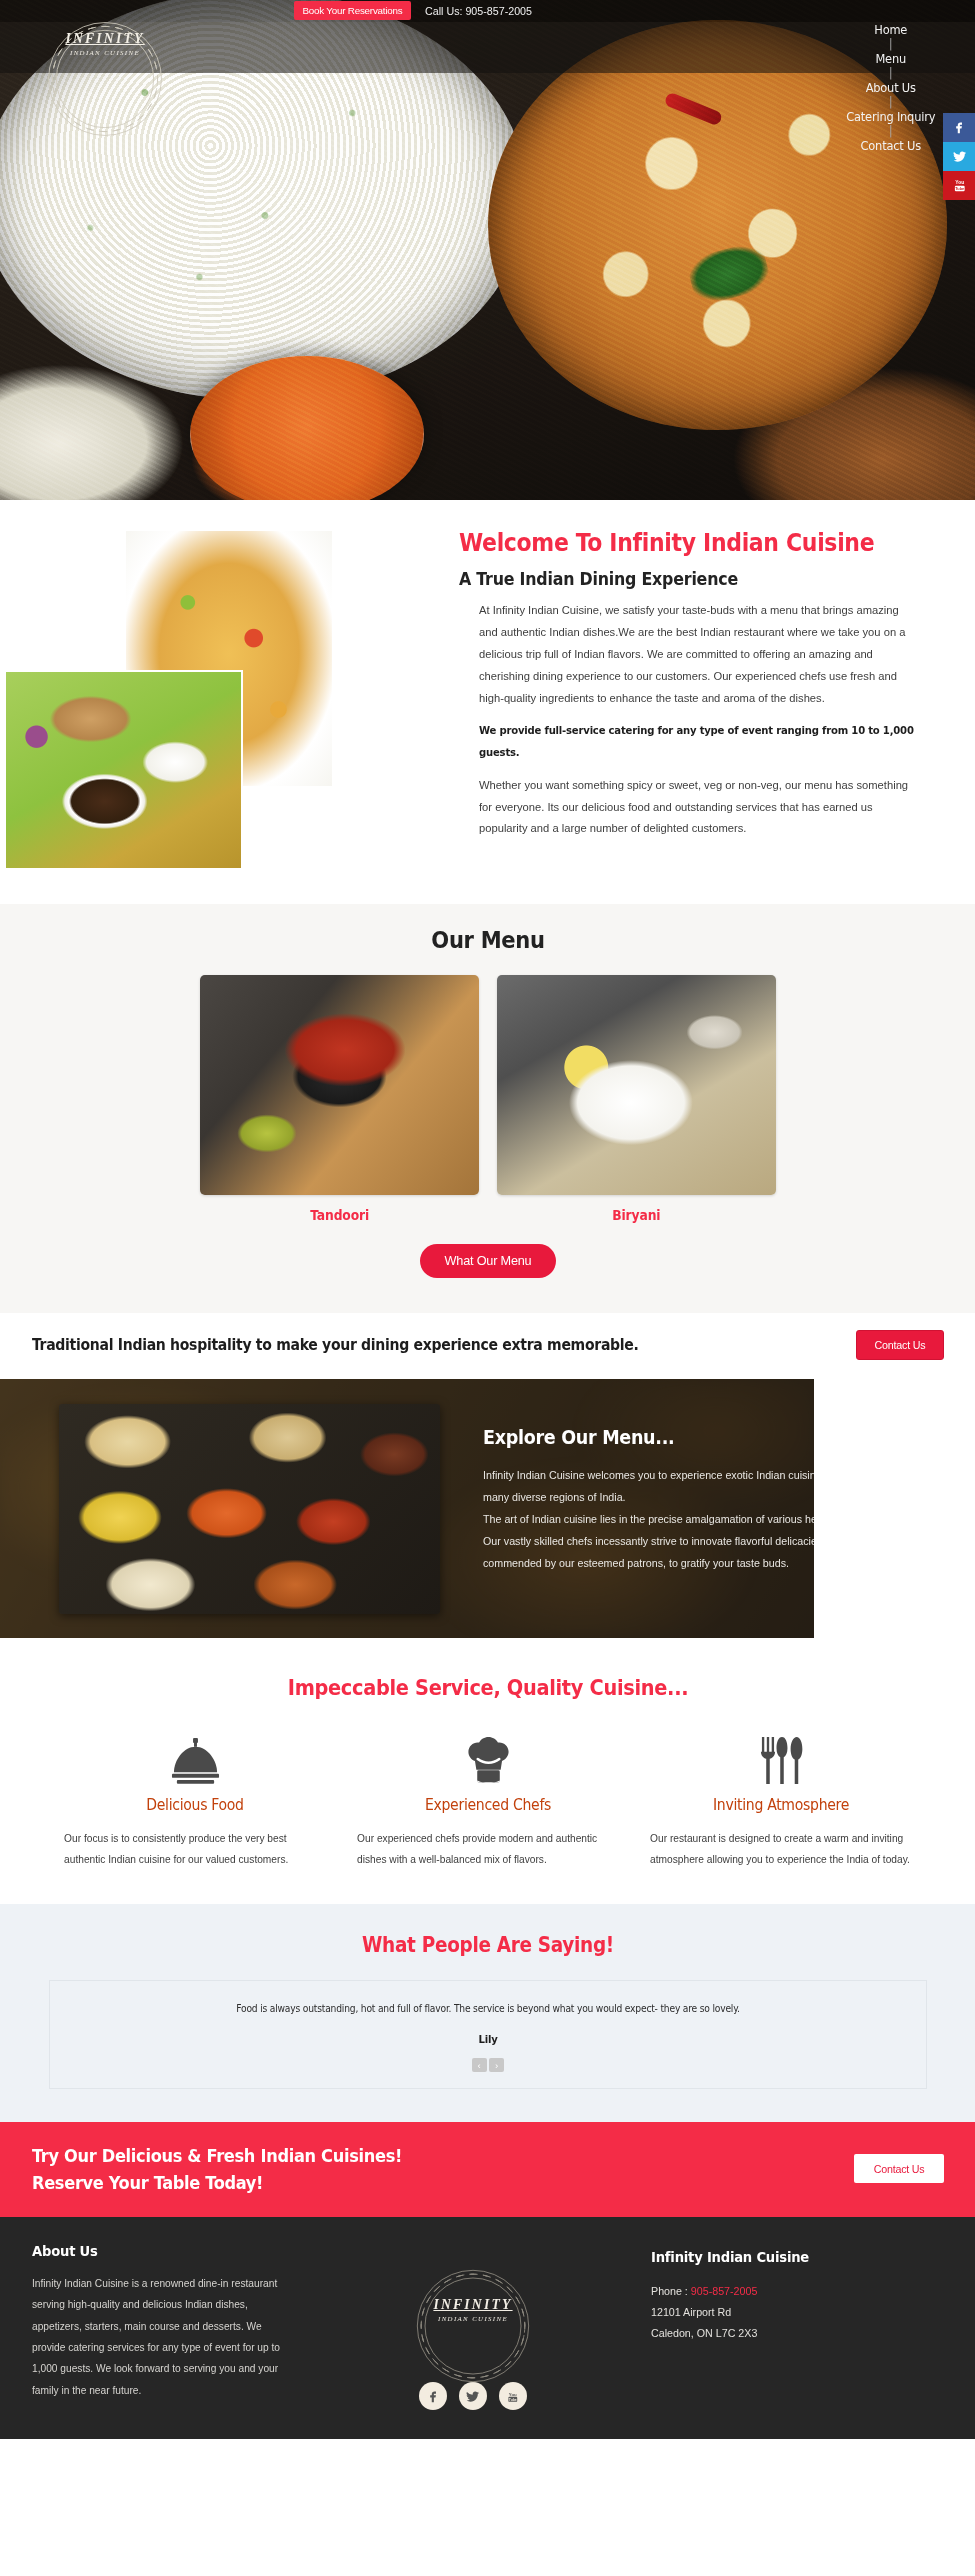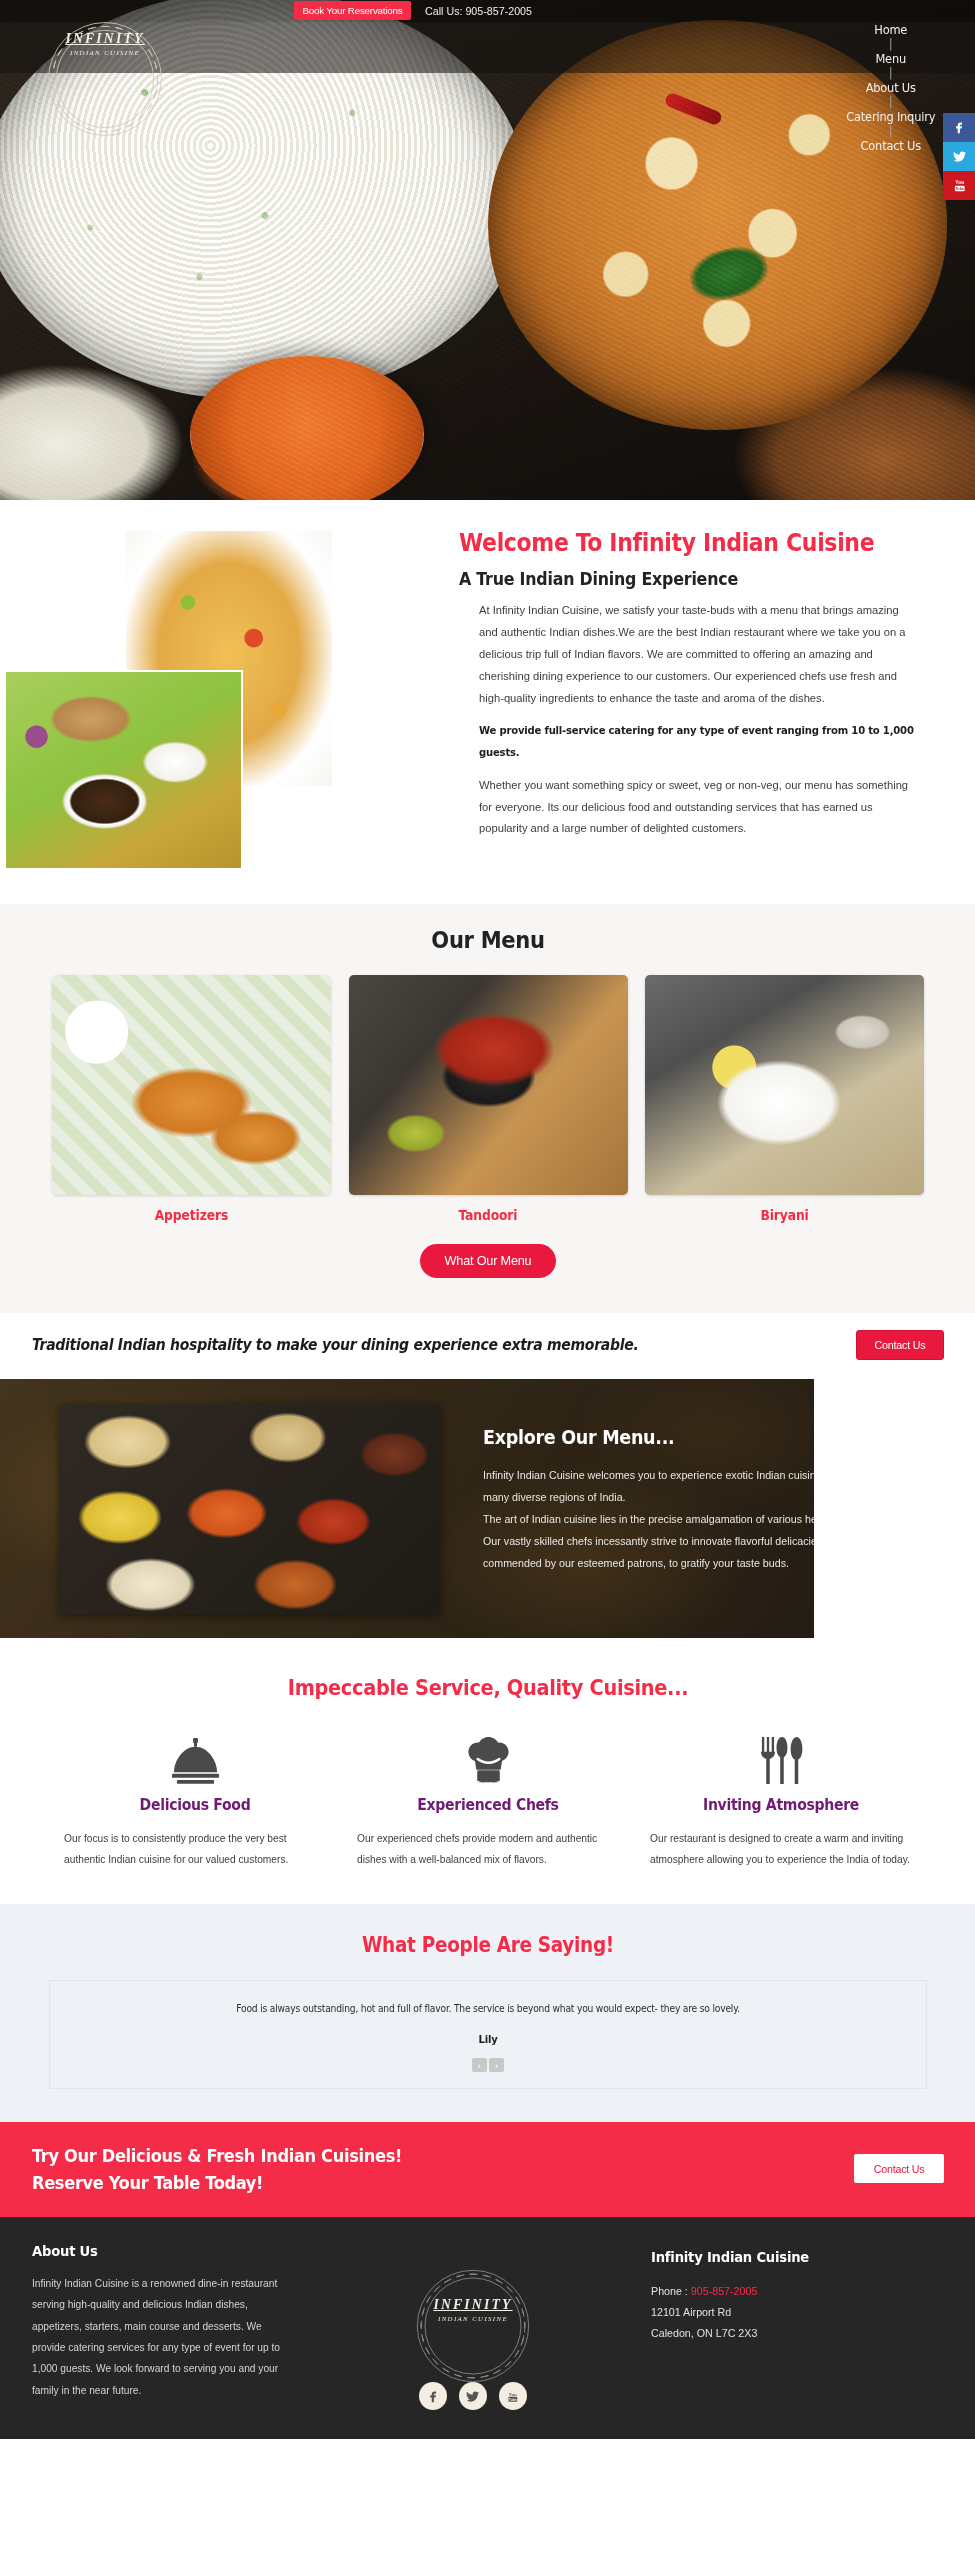--- a/index.html
+++ b/index.html
@@ -212,21 +212,21 @@
     margin-top:21.5px; background:#e8193c; color:#fff; border:none;
     padding:9.8px 25px; border-radius:21.5px; font-size:12.7px; cursor:pointer;
     font-family:"Liberation Sans", sans-serif;
   }
 
   
   .hosp{
     width:976px; background:#fff; padding: 17.6px 32px 19.5px 32px;
     display:flex; align-items:center; justify-content:space-between;
   }
-  .hosp h3{ font-size:15.6px; color:#1d1d1d; font-weight:700; letter-spacing:-0.3px;font-style:italic; }
+  .hosp h3{ font-size:15.6px; color:#1d1d1d; font-weight:700; letter-spacing:-0.3px; }
   .contact-btn{
     background:#e8193c; color:#fff; border:1px solid #d01233; border-radius:2.9px;
     padding:7.8px 17.6px; font-size:10.7px; cursor:pointer; font-family:"Liberation Sans", sans-serif;
   }
 
   
   .explore{
     position:relative; width:814px; height:259px; overflow:hidden;
     background: linear-gradient(120deg,#6f5327 0%,#4e3a1b 35%,#3a2c16 70%,#2b2112 100%);
     padding-left: 27px;
@@ -258,21 +258,21 @@
   .explore-text{ position:absolute; left:483px; top:47px; width:420px; z-index:3; }
   .explore-text h2{ color:#fff; font-size:19.5px; font-weight:700; margin-bottom:15.6px; letter-spacing:-0.3px; }
   .explore-text p{ color:#e9e7e3; font-size:10.7px; line-height:2.05; }
 
   
   .feat-sec{ width:976px; background:#fff; padding: 37px 0 33px 0; text-align:center; }
   .feat-sec h2{ color:#f42c47; font-size:21.5px; font-weight:700; letter-spacing:-0.3px; margin-bottom:29px; }
   .feat-grid{ display:flex; justify-content:center; gap:0; padding: 0 39px; }
   .feat-col{ width:293px; padding: 0 15.6px; }
   .feat-icon{ height:57px; display:flex; align-items:flex-end; justify-content:center; margin-bottom:9.8px; }
-  .feat-col h4{ font-size:15.6px; color:#701a75; font-weight:700; margin-bottom:13.7px; letter-spacing:-0.3px; }
+  .feat-col h4{ font-size:15.6px; color:#c2410c; font-weight:400; margin-bottom:13.7px; letter-spacing:-0.3px; }
   .feat-col p{ font-size:10.2px; line-height:2.1; color:#3d3d3d; text-align:left; }
 
   
   .testi-sec{ width:976px; background:#eef2f6; padding: 29px 0 33px 0; text-align:center; }
   .testi-sec h2{ color:#f42c47; font-size:20.5px; font-weight:700; letter-spacing:-0.3px; margin-bottom:23.4px; }
   .testi-box{
     margin: 0 auto; width:878px; border:1px solid #e0e5ea; padding: 21.5px 0 15.6px 0;
   }
   .testi-quote{ font-size:10.2px; color:#2d2d2d; margin-bottom:19.5px; }
   .testi-name{ font-size:11.2px; font-weight:700; color:#1d1d1d; margin-bottom:11.7px; }
@@ -392,24 +392,20 @@
     <h3 class="cond">A True Indian Dining Experience</h3>
     <p>At Infinity Indian Cuisine, we satisfy your taste-buds with a menu that brings amazing and authentic Indian dishes.We are the best Indian restaurant where we take you on a delicious trip full of Indian flavors. We are committed to offering an amazing and cherishing dining experience to our customers. Our experienced chefs use fresh and high-quality ingredients to enhance the taste and aroma of the dishes.</p>
     <p class="bold cond">We provide full-service catering for any type of event ranging from 10 to 1,000 guests.</p>
     <p>Whether you want something spicy or sweet, veg or non-veg, our menu has something for everyone. Its our delicious food and outstanding services that has earned us popularity and a large number of delighted customers.</p>
   </div>
 </section>
 
 <section class="menu-sec">
   <h2 class="cond">Our Menu</h2>
   <div class="menu-grid">
-    <div class="menu-card">
-      <div class="menu-thumb mt-app"></div>
-      <div class="menu-label cond">Appetizers</div>
-    </div>
     <div class="menu-card">
       <div class="menu-thumb mt-tan"></div>
       <div class="menu-label cond">Tandoori</div>
     </div>
     <div class="menu-card">
       <div class="menu-thumb mt-bir"></div>
       <div class="menu-label cond">Biryani</div>
     </div>
   </div>
   <button class="view-menu-btn cond">What Our Menu</button>

